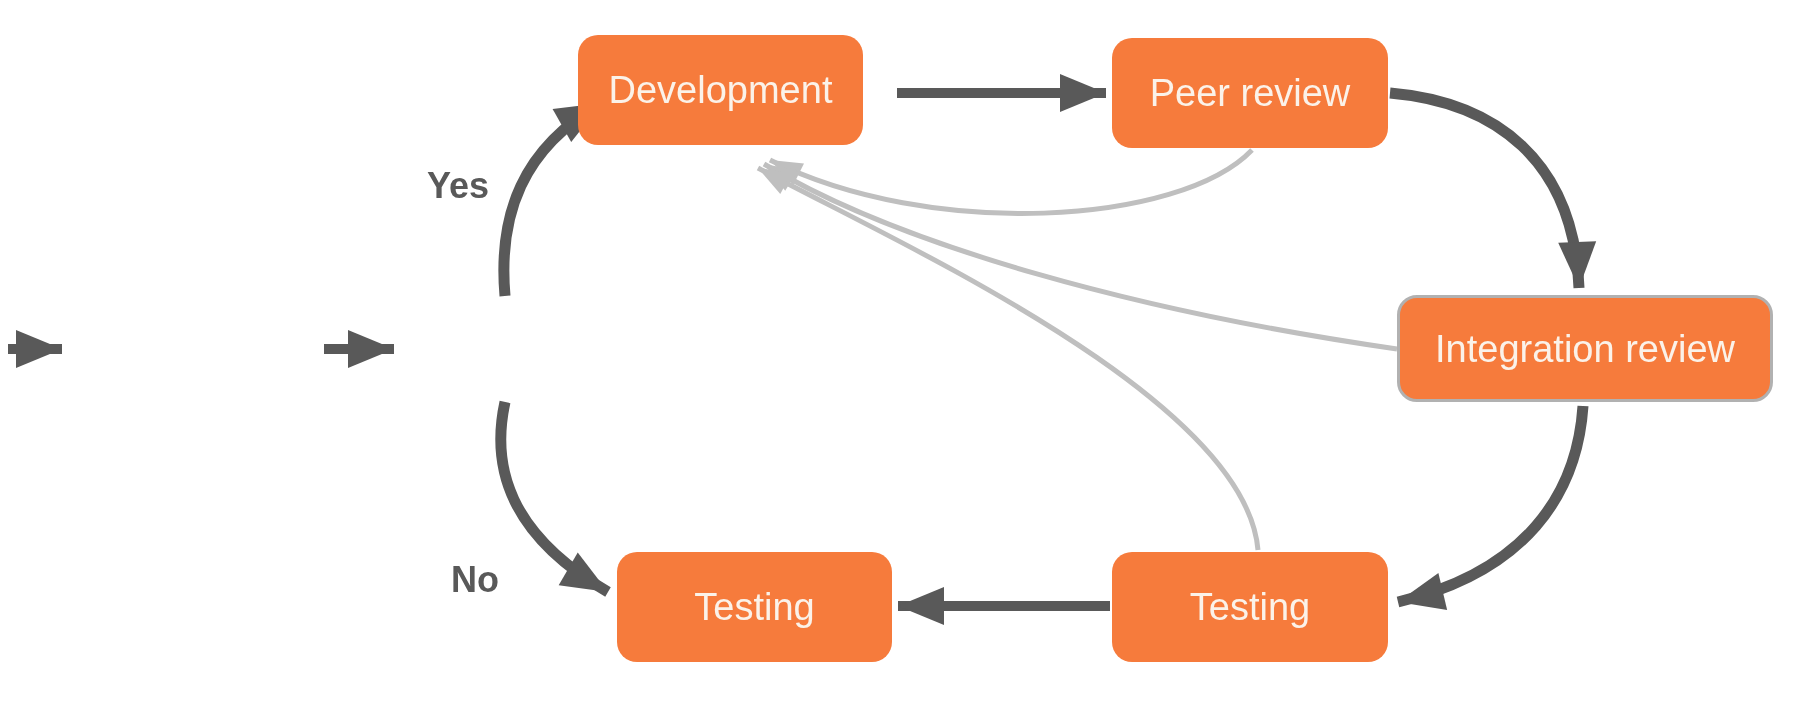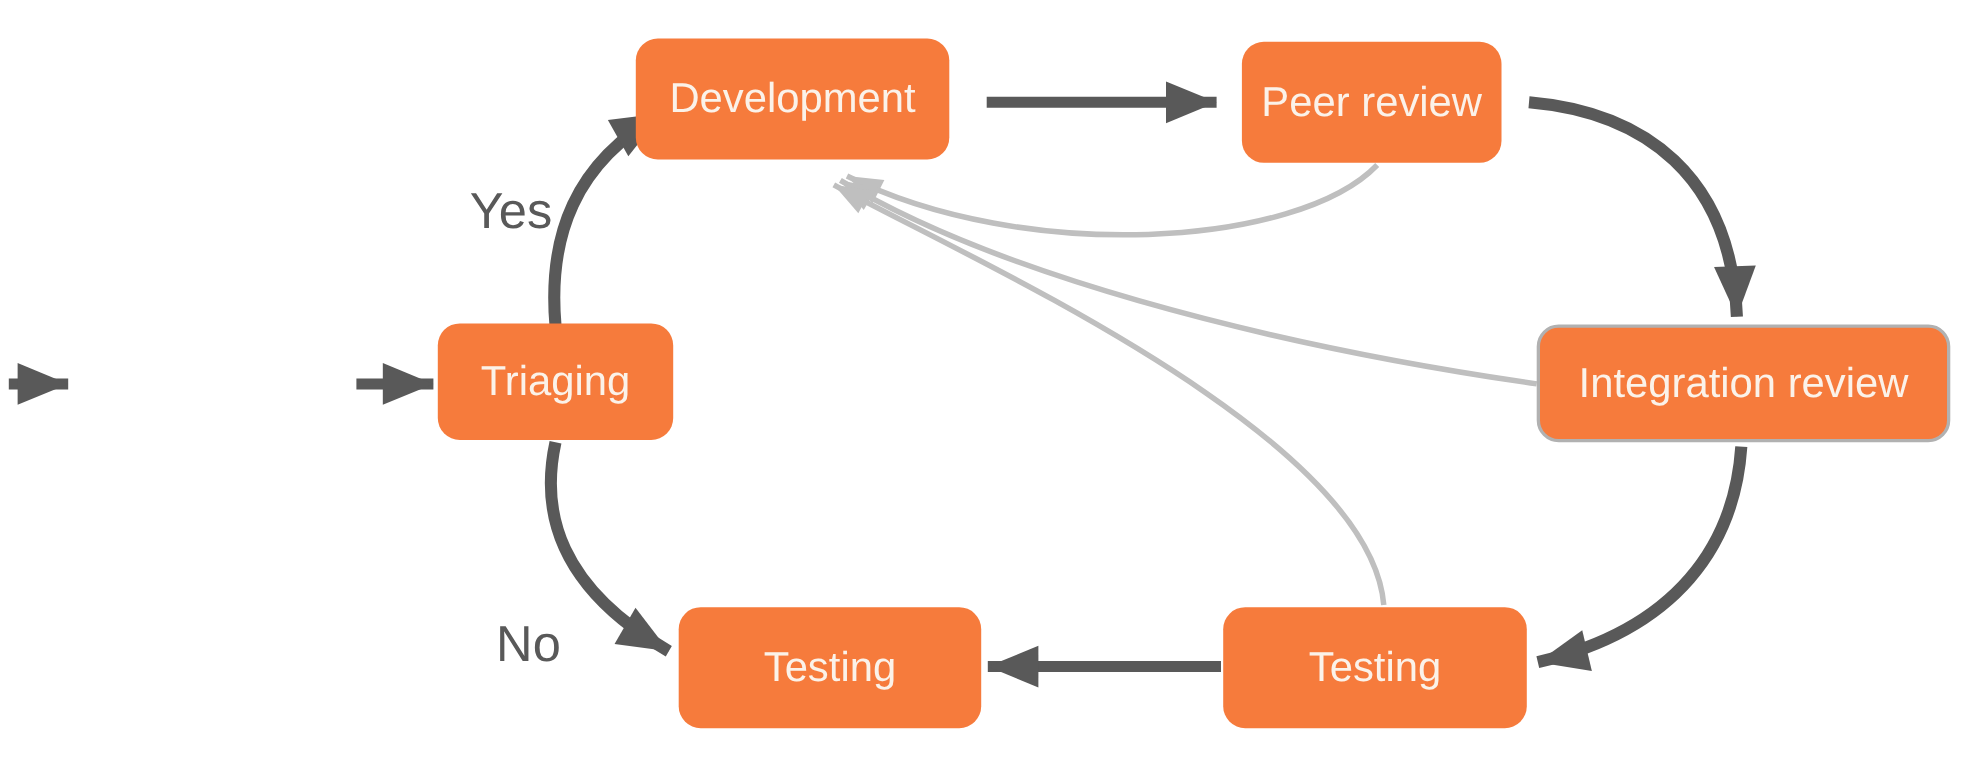--- a/index.html
+++ b/index.html
@@ -55,29 +55,29 @@
     white-space:nowrap;
     cursor:pointer;
   }
   .node.highlighted{
     border:3px solid var(--highlight-border);
     justify-content:center;
   }
   #node-open-issue        {left:68px;  top:293px; width:254px; height:109px;}
   #node-triaging          {left:398px; top:294px; width:214px; height:106px;}
   #node-development       {left:578px; top:35px;  width:285px; height:110px;}
-  #node-peer-review       {left:1112px;top:38px;  width:236px; height:110px;margin-left:17px;}
+  #node-peer-review       {left:1112px;top:38px;  width:276px; height:110px;}
   #node-integration-review{left:1397px;top:295px; width:376px; height:107px;}
   #node-testing           {left:1112px;top:552px; width:276px; height:110px;}
   #node-closed            {left:617px; top:552px; width:275px; height:110px;}
   .edge-label{
     position:absolute;
     color:var(--edge-dark);
-    font-size:46px;
-    font-weight:normal;
+    font-size:36px;
+    font-weight:bold;
     line-height:1.15;
   }
   #label-yes{left:427px;top:165px;}
   #label-no {left:451px;top:527px;margin-top:32px;}
 </style>
 </head>
 <body>
 
 <div class="canvas">
 
@@ -99,23 +99,20 @@
     <path class="edge-dark curved" d="M 1390 93 C 1495 102 1574 160 1579 288" marker-end="url(#arrow-dark)"></path>
     <path class="edge-dark curved" d="M 1583 406 C 1577 495 1525 572 1398 602" marker-end="url(#arrow-dark)"></path>
     <path class="edge-dark" d="M 1110 606 L 898 606" marker-end="url(#arrow-dark)"></path>
 
     <path class="edge-light" d="M 1252 150 C 1180 225 930 240 770 160" marker-end="url(#arrow-light)"></path>
     <path class="edge-light" d="M 1397 349 C 1140 312 900 246 764 164" marker-end="url(#arrow-light)"></path>
     <path class="edge-light" d="M 1258 550 C 1245 395 880 235 758 168" marker-end="url(#arrow-light)"></path>
   </svg>
 
 
-  <div class="node" id="node-triaging">
-    <span>Triaging</span>
-  </div>
 
   <div class="node" id="node-development">
     <span>Development</span>
   </div>
 
   <div class="node" id="node-peer-review">
     <span>Peer review</span>
   </div>
 
   <div class="node highlighted" id="node-integration-review">

